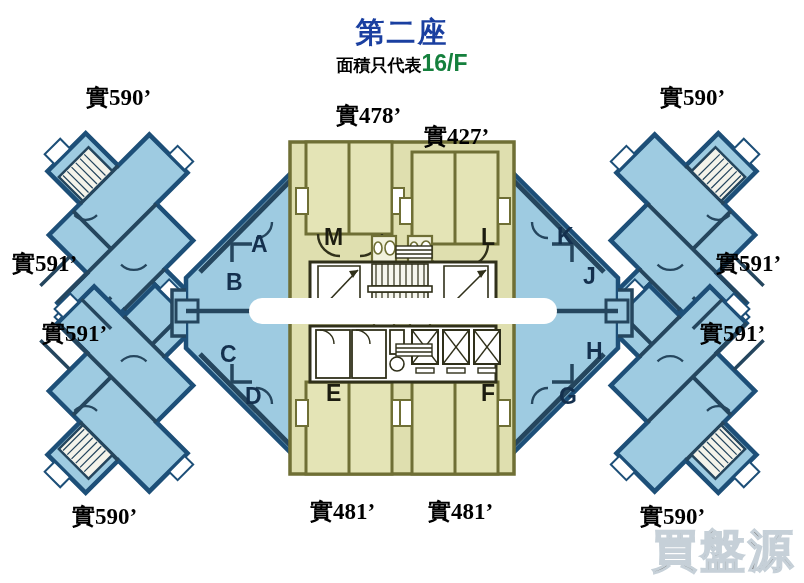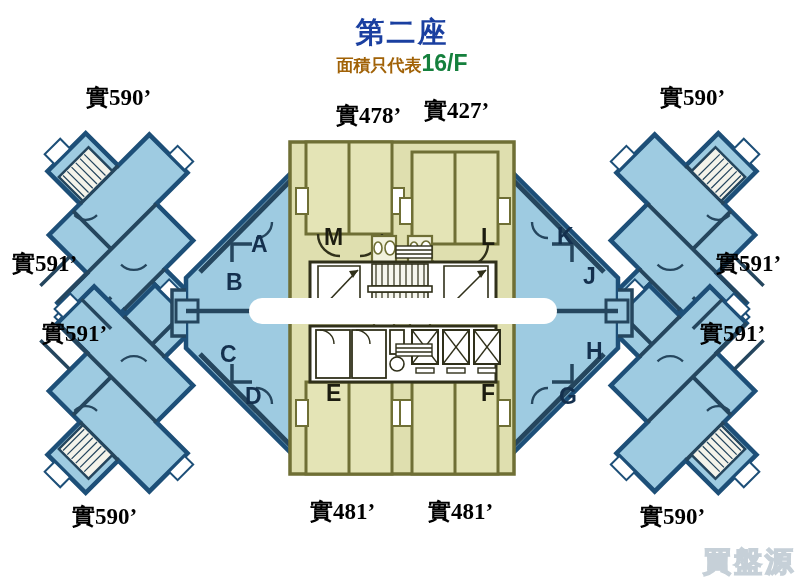--- a/index.html
+++ b/index.html
@@ -33,21 +33,21 @@
   }
   #subtitle-row {
     margin-top: 2px;
     line-height: 26px;
     white-space: nowrap;
   }
   #subtitle-text {
     font-family: "Liberation Sans", "DejaVu Sans", sans-serif;
     font-weight: bold;
     font-size: 17px;
-    color: #a16207;
+    color: #000000;
     vertical-align: baseline;
   }
   #subtitle-floor {
     font-family: "Liberation Sans", "DejaVu Sans", sans-serif;
     font-weight: bold;
     font-size: 23px;
     color: #15803d;
     vertical-align: baseline;
   }
 
@@ -74,21 +74,21 @@
   }
   .unit-letter.on-olive { color: #1c1c10; }
 
   
   #watermark {
     position: absolute;
     right: 8px;
     bottom: 2px;
     font-family: "Liberation Sans", "DejaVu Sans", sans-serif;
     font-weight: bold;
-    font-size: 28px;
+    font-size: 45px;
     letter-spacing: 3px;
     color: #737373;
     -webkit-text-stroke: 1.5px #c3ced6;
     text-shadow: 0 1px 0 #ffffff;
     opacity: 0.95;
     white-space: nowrap;
     pointer-events: none;
   }
 
   #plan-svg { position: absolute; left: 0; top: 0; }
@@ -353,21 +353,21 @@
       <span id="subtitle-text">面積只代表</span><span id="subtitle-floor">16/F</span>
     </div>
   </div>
 
   <div id="area-label-layer">
       <div class="area-label" style="left: 86px; top: 86px;">實590’</div>
       <div class="area-label" style="left: 12px; top: 252px;">實591’</div>
       <div class="area-label" style="left: 42px; top: 322px;">實591’</div>
       <div class="area-label" style="left: 72px; top: 505px;">實590’</div>
       <div class="area-label" style="left: 306px; top: 104px; margin-left: 30px;">實478’</div>
-      <div class="area-label" style="left: 424px; top: 99px; text-align: center;">實427’</div>
+      <div class="area-label" style="left: 424px; top: 125px; text-align: center;">實427’</div>
       <div class="area-label" style="left: 310px; top: 500px;">實481’</div>
       <div class="area-label" style="left: 428px; top: 500px;">實481’</div>
       <div class="area-label" style="left: 660px; top: 86px;">實590’</div>
       <div class="area-label" style="left: 716px; top: 252px;">實591’</div>
       <div class="area-label" style="left: 700px; top: 322px;">實591’</div>
       <div class="area-label" style="left: 640px; top: 505px;">實590’</div>
     </div>
   <div id="unit-letter-layer">
       <div class="unit-letter" style="left: 251px; top: 232px;">A</div>
       <div class="unit-letter" style="left: 226px; top: 270px;">B</div>

